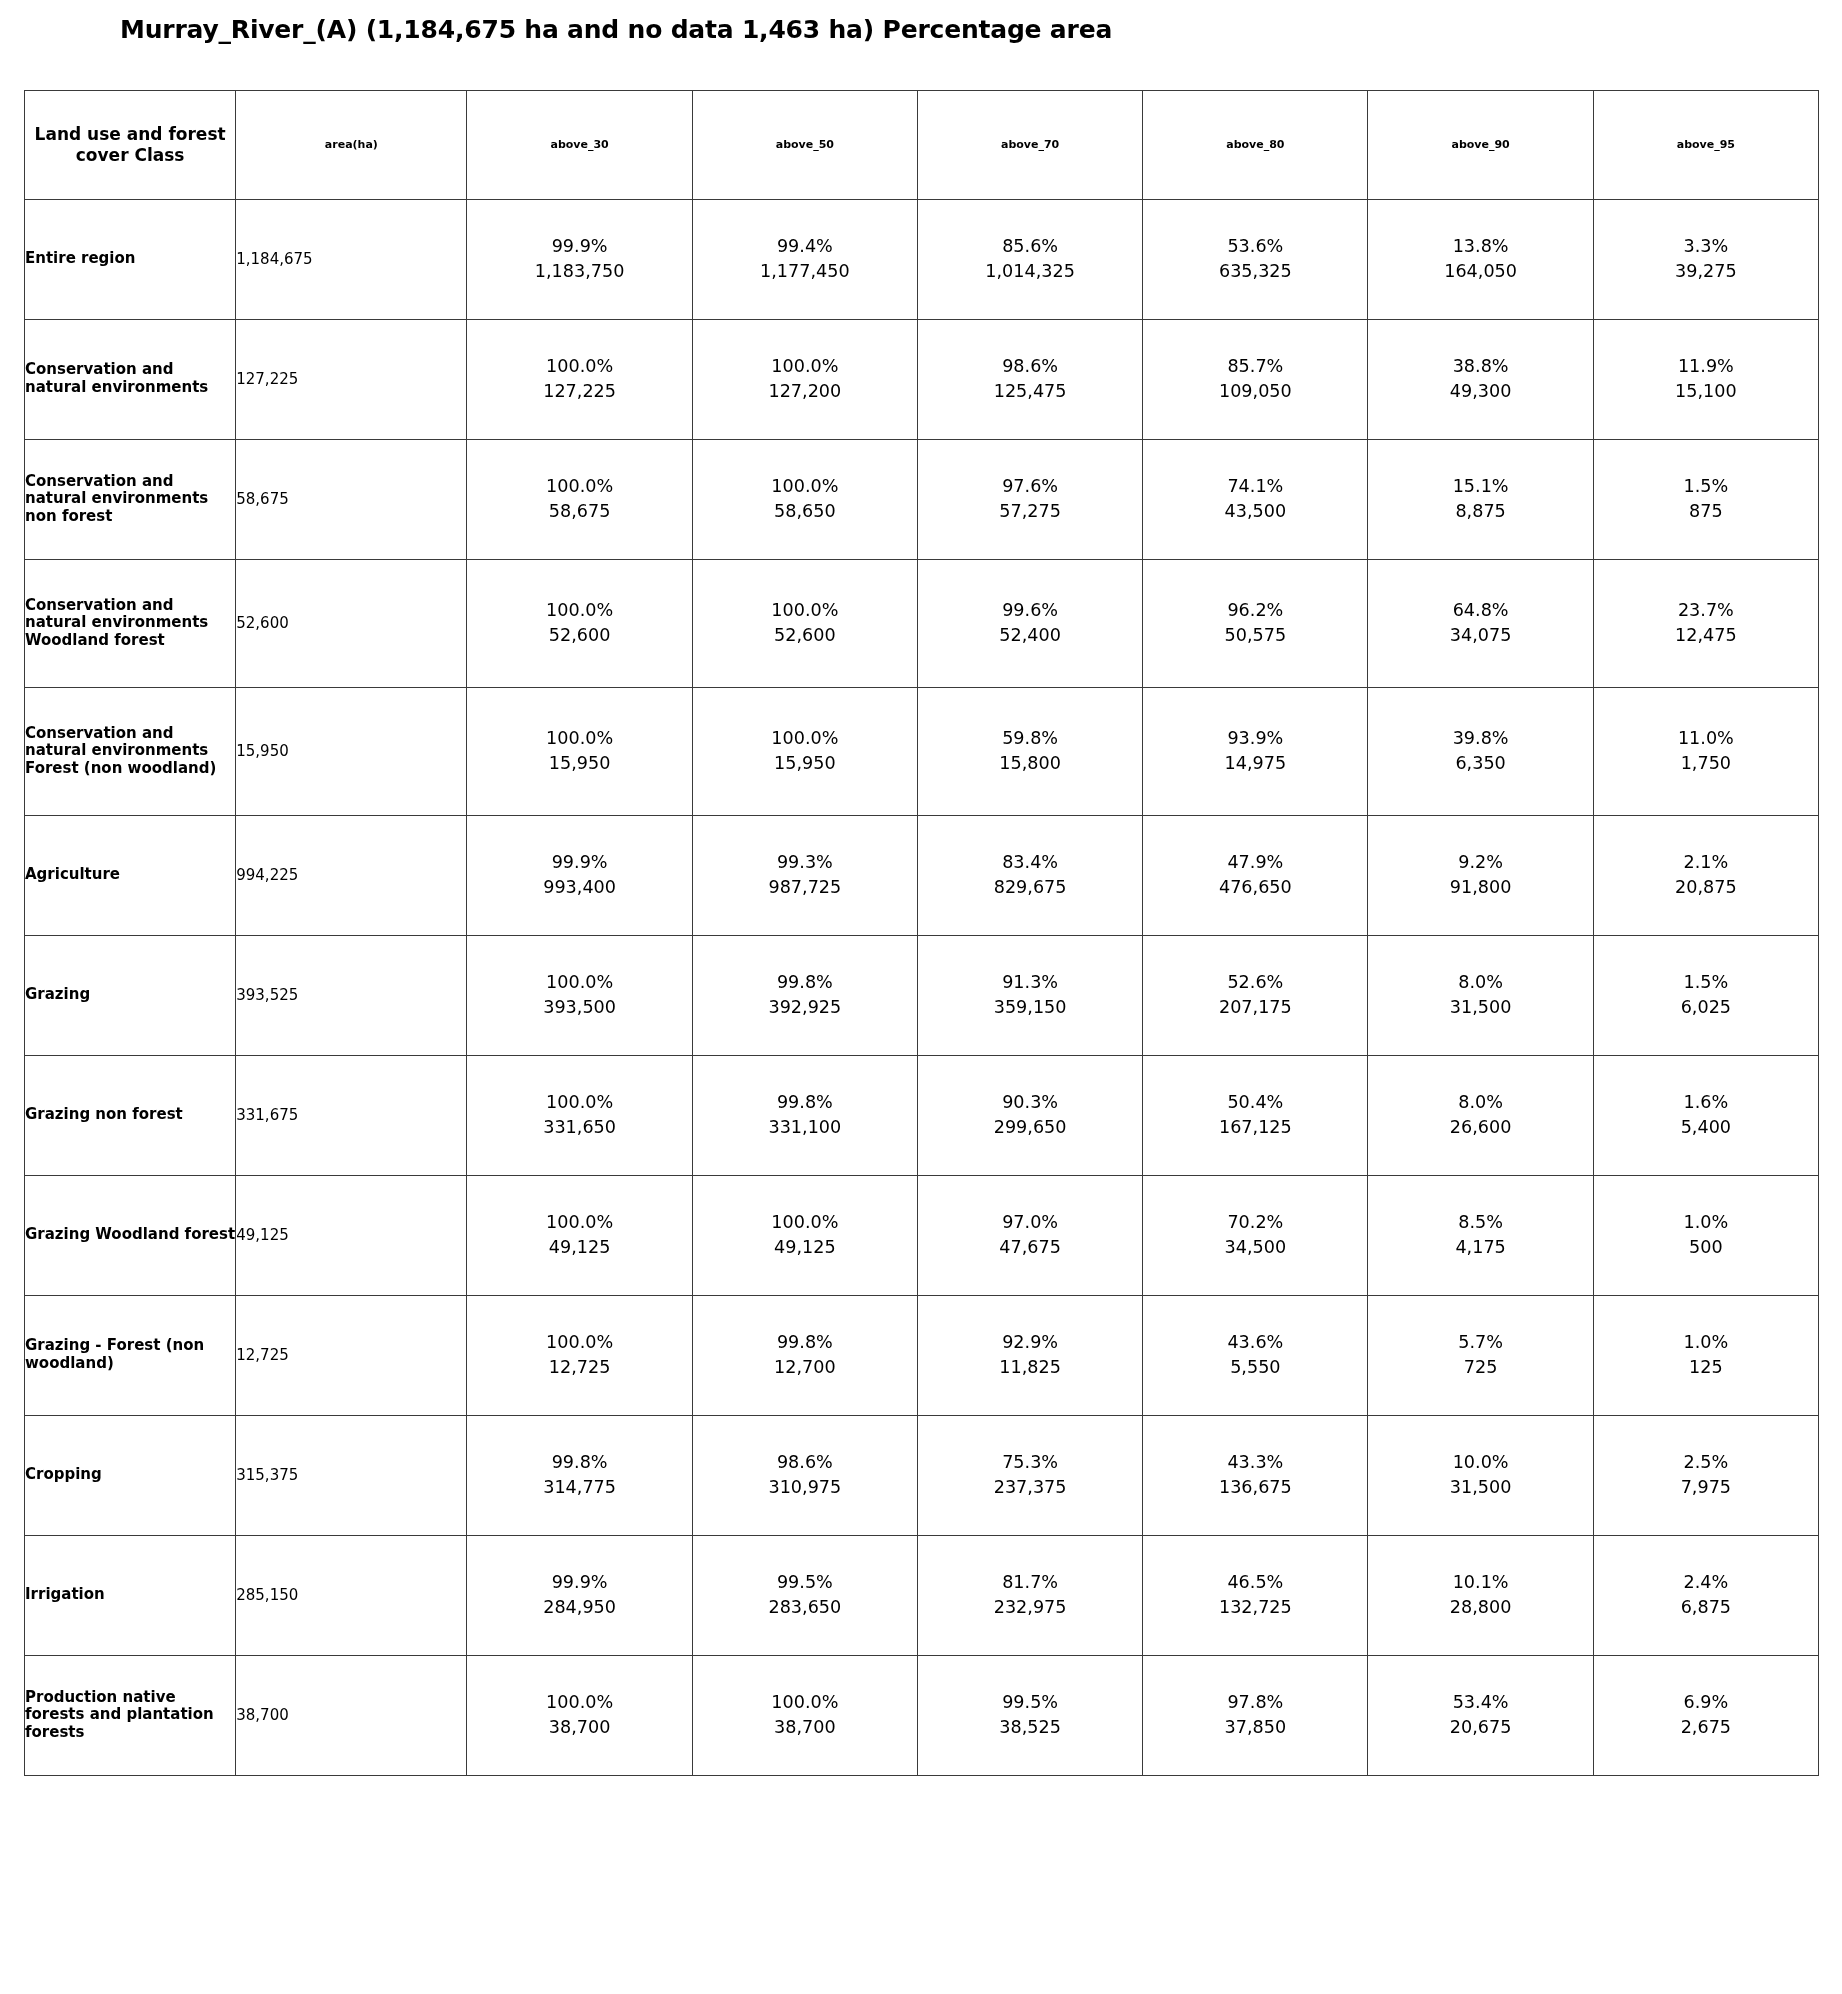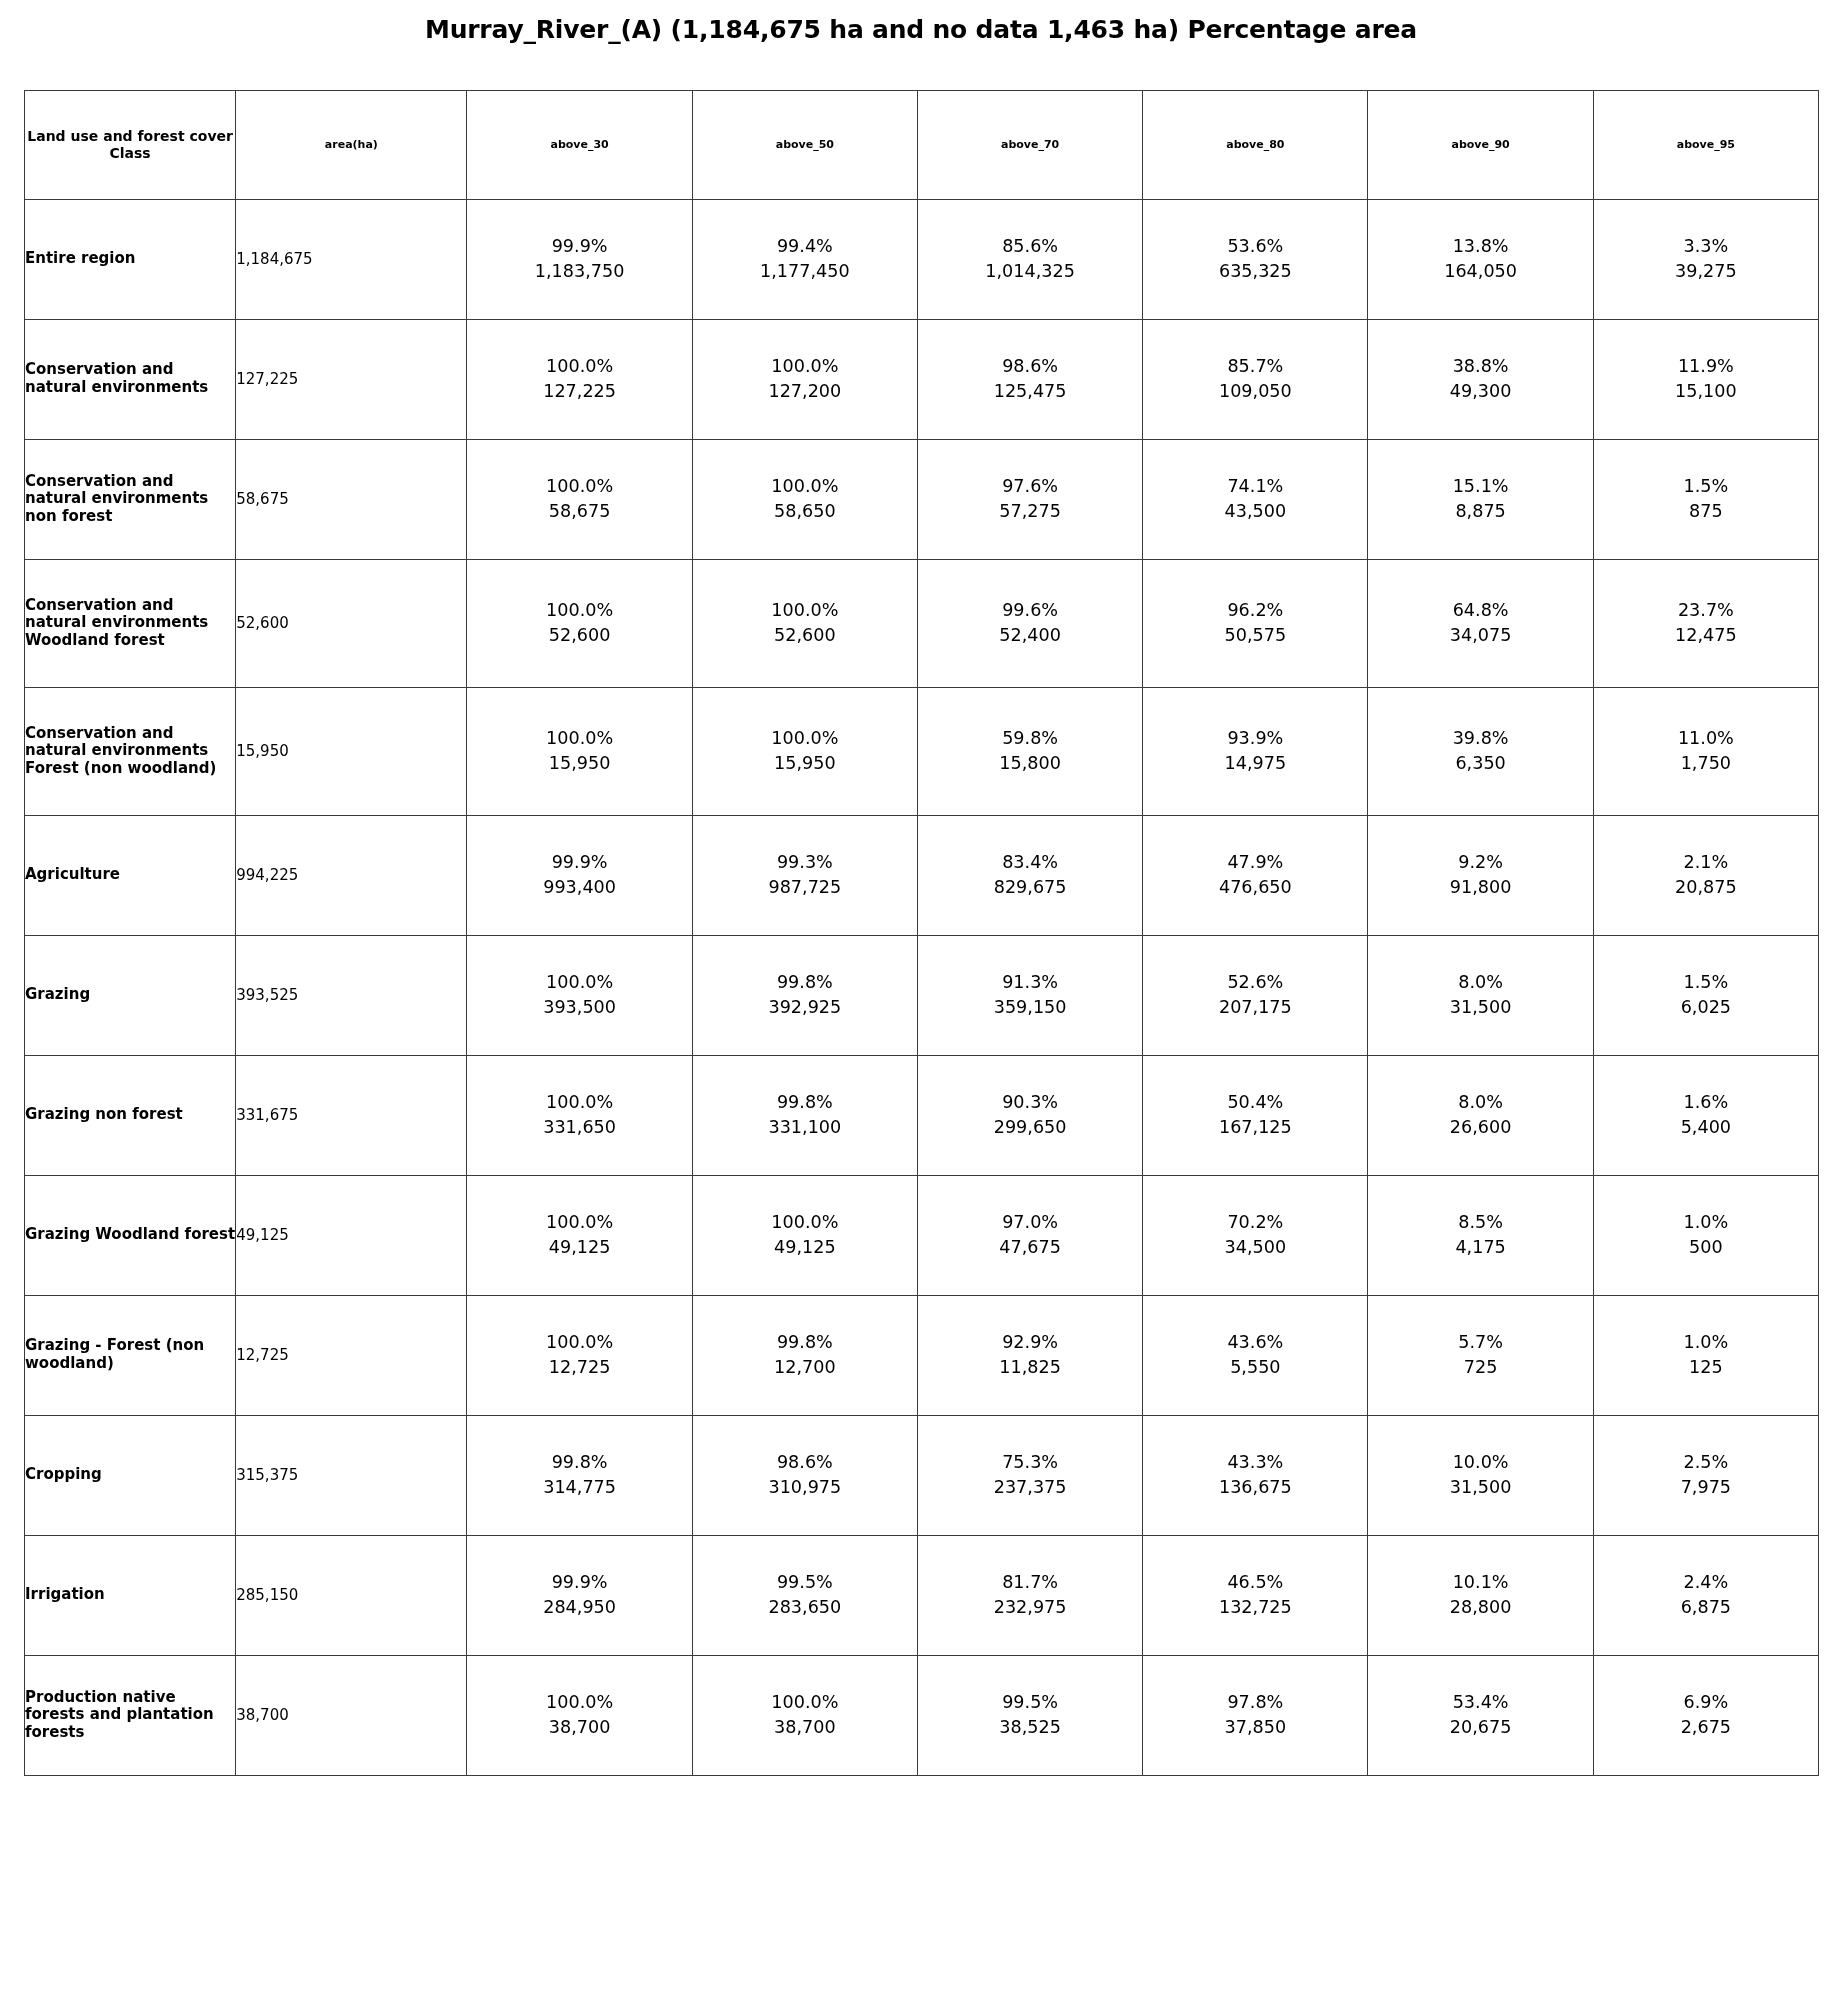--- a/index.html
+++ b/index.html
@@ -13,21 +13,20 @@
     color: #000000;
   }
   .page {
     width: 1842px;
     min-height: 2521px;
     position: relative;
     box-sizing: border-box;
     padding: 0;
   }
   .title {
-    text-align: center;
     font-weight: bold;
     font-size: 25px;
     line-height: 1.28;
     padding: 13.6px 120px 0 120px;
     box-sizing: border-box;
     letter-spacing: -0.2px;
   }
   .title-line { display: block; }
 
   .table-wrap {
@@ -48,21 +47,21 @@
   col.c-area   { width: 231px; }
   col.c-val    { width: 225px; }
 
   th.hdr {
     font-weight: bold;
     font-size: 11px;
     text-align: center;
     height: 108px;
     line-height: 1.22;
   }
-  th.hdr.class-hdr { font-size: 14px; }
+  th.hdr.class-hdr { font-size: 17px; }
 
   td.rowlabel {
     font-weight: bold;
     font-size: 15px;
     text-align: left;
     line-height: 1.18;
     padding: 2.4px 4px;
   }
   td.areacell {
     font-size: 15px;

